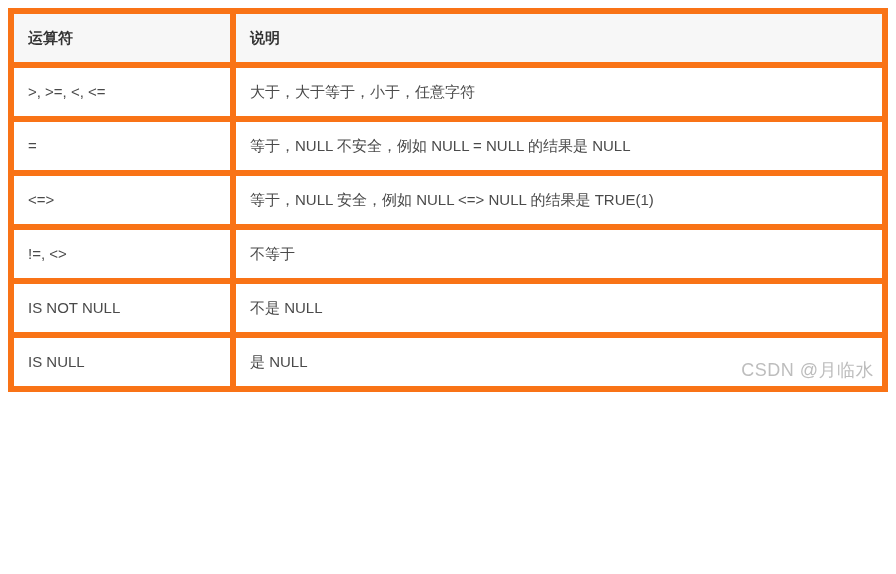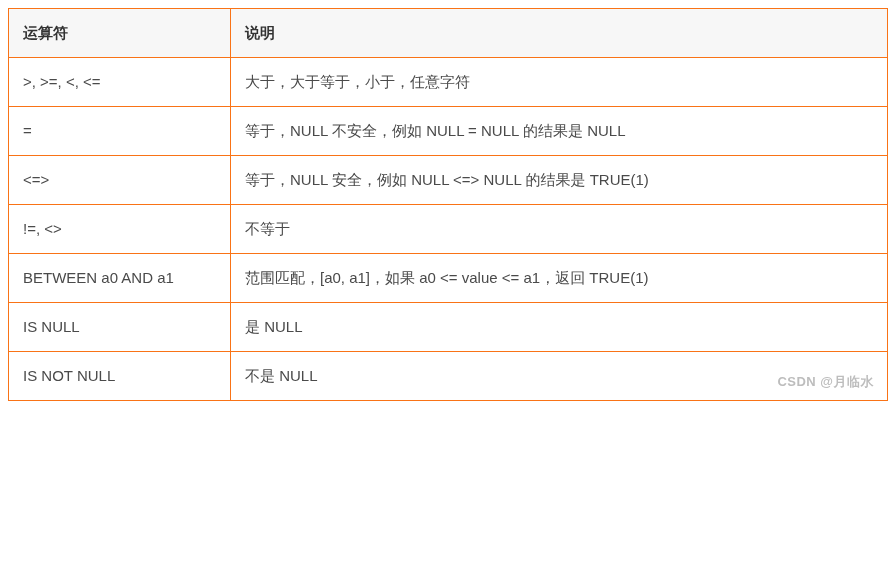--- a/index.html
+++ b/index.html
@@ -12,45 +12,44 @@
       background: #ffffff;
       padding: 8px;
       width: 896px;
     }
     table {
       border-collapse: collapse;
       width: 100%;
       background: #ffffff;
     }
     th, td {
-      border: 1px solid #f97316;
+      border: 6px solid #f97316;
       padding: 12px 14px;
       text-align: left;
       vertical-align: middle;
       font-size: 15px;
       line-height: 1.6;
       color: #4a4a4a;
     }
     th {
       background: #f7f7f7;
       font-weight: 700;
       color: #333333;
     }
     th:first-child, td:first-child {
       width: 222px;
     }
     .watermark {
       position: absolute;
       bottom: 10px;
       right: 14px;
-      font-size: 13px;
+      font-size: 18px;
       color: #bdbdbd;
       pointer-events: none;
       letter-spacing: 0.5px;
-      font-weight: bold;
     }
     .wrapper {
       position: relative;
     }
   </style>
 </head>
 <body>
 
 <div class="wrapper">
   <table>
@@ -71,27 +70,23 @@
       </tr>
       <tr>
         <td>&lt;=&gt;</td>
         <td>等于，NULL 安全，例如 NULL &lt;=&gt; NULL 的结果是 TRUE(1)</td>
       </tr>
       <tr>
         <td>!=, &lt;&gt;</td>
         <td>不等于</td>
       </tr>
       <tr>
-        <td>BETWEEN a0 AND a1</td>
-        <td>范围匹配，[a0, a1]，如果 a0 &lt;= value &lt;= a1，返回 TRUE(1)</td>
+        <td>IS NOT NULL</td>
+        <td>不是 NULL</td>
       </tr>
       <tr>
         <td>IS NULL</td>
         <td>是 NULL</td>
-      </tr>
-      <tr>
-        <td>IS NOT NULL</td>
-        <td>不是 NULL</td>
       </tr>
     </tbody>
   </table>
   <div class="watermark">CSDN @月临水</div>
 </div>
 
 </body></html>

